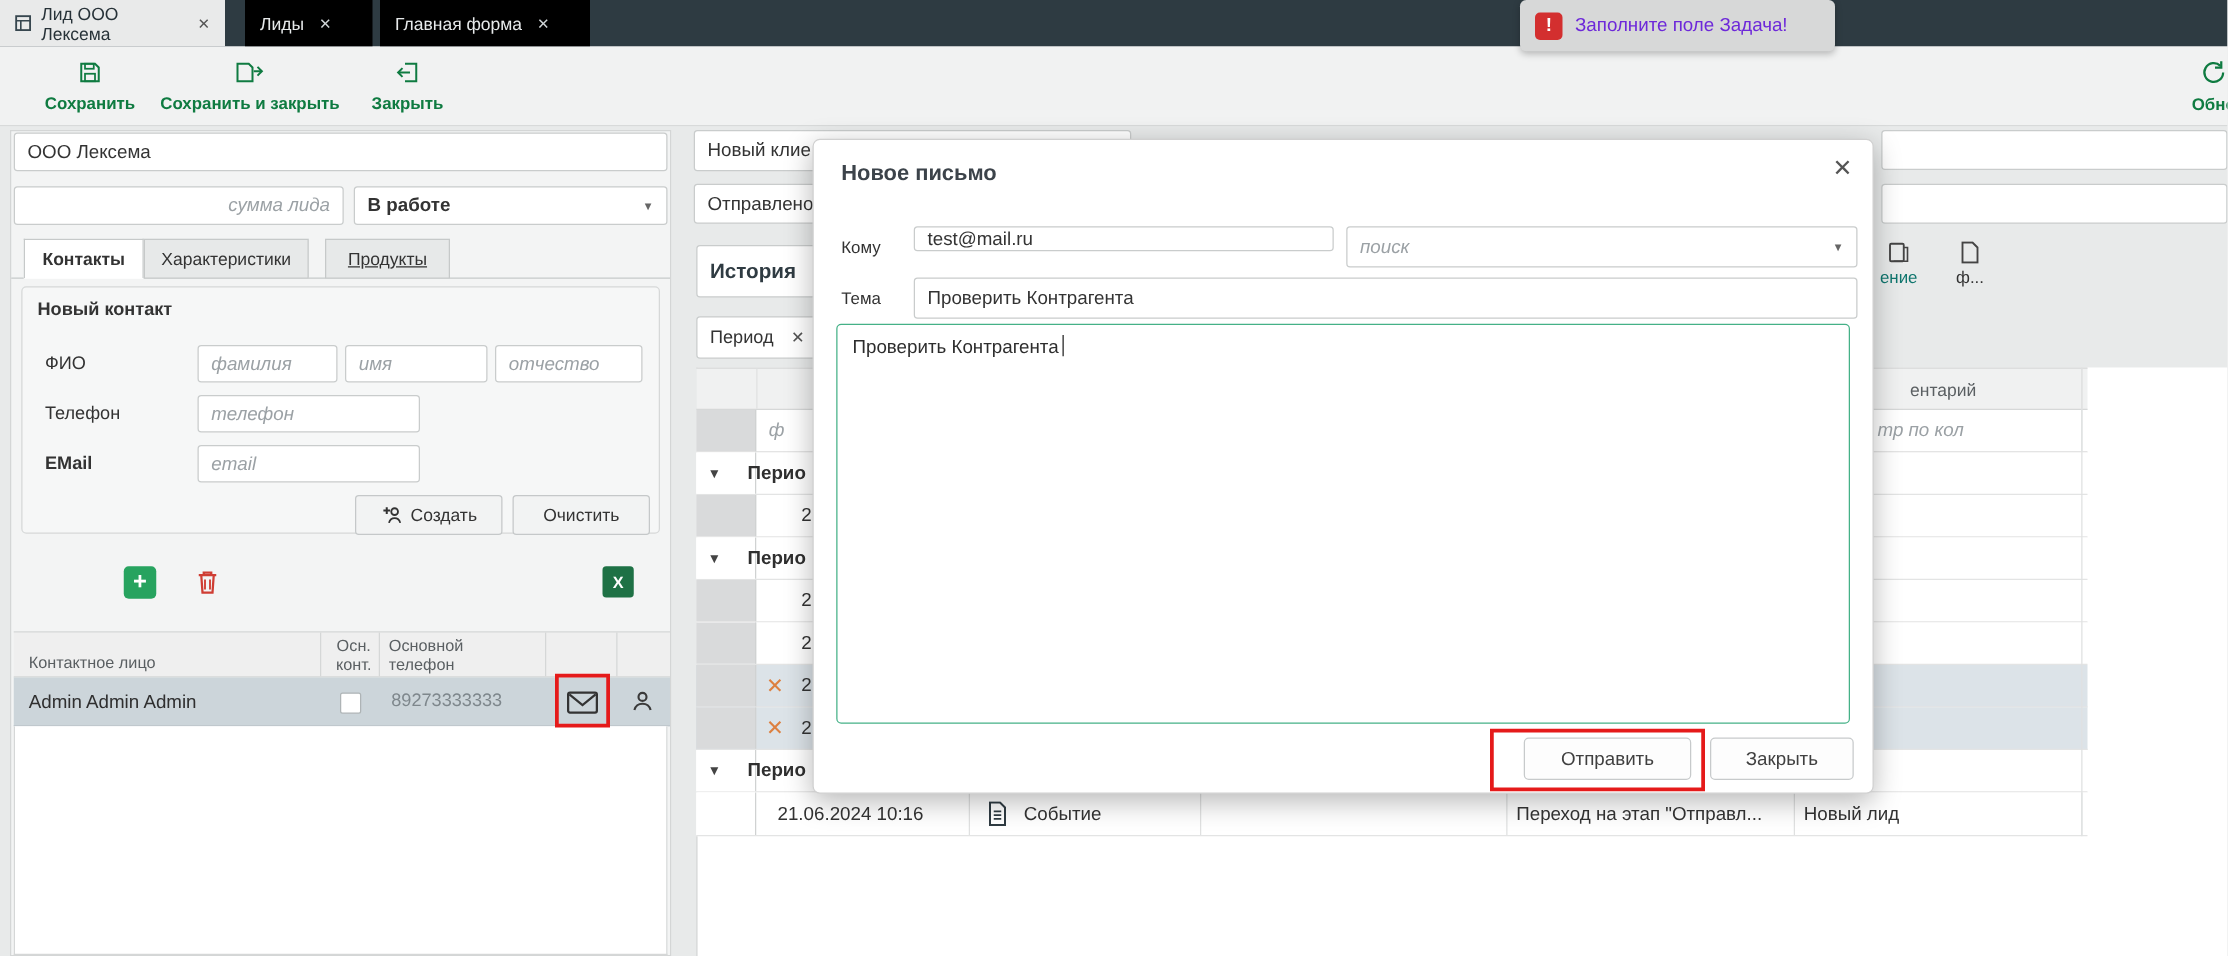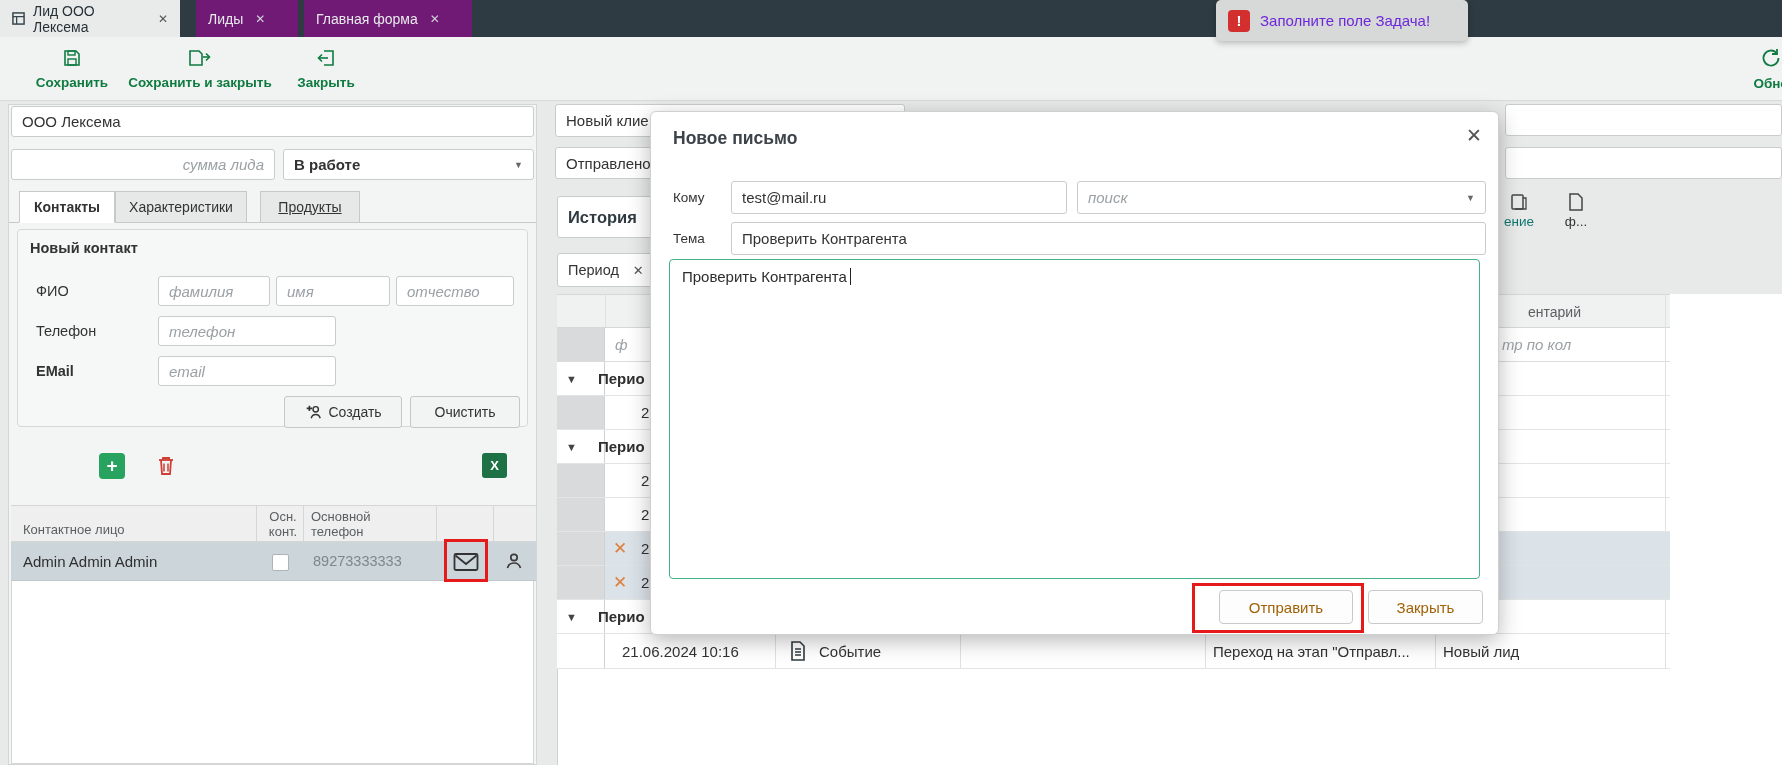--- a/index.html
+++ b/index.html
@@ -3,21 +3,21 @@
 <meta charset="utf-8">
 <style>
   html,body{margin:0;padding:0;}
   .screen{position:relative;width:1782px;height:765px;background:#e8eaea;overflow:hidden;
           font-family:"Liberation Sans","DejaVu Sans",sans-serif;color:#333;font-size:15px;}
   
   .tabbar{position:absolute;left:0;top:0;width:100%;height:37px;background:#2e3b42;z-index:5;}
   .tab{position:absolute;top:0;height:37px;display:flex;align-items:center;padding:0 12px;
        box-sizing:border-box;font-size:14px;}
   .tab-active{background:#e9eaea;color:#273238;}
-  .tab-inactive{background:#701a75;color:#e7eaeb;}
+  .tab-inactive{background:#000000;color:#e7eaeb;}
   .tab .x{margin-left:12px;font-size:12px;}
   
   .toolbar{position:absolute;left:0;top:37px;width:100%;height:63px;background:#f1f2f2;
            border-bottom:1px solid #d8dada;}
   .tbtn{position:absolute;top:6px;height:52px;display:flex;flex-direction:column;align-items:center;
         justify-content:center;gap:4px;color:#0f7b41;font-size:13.5px;font-weight:700;box-sizing:border-box;}
   
   .inp{position:absolute;background:#fff;border:1px solid #c9cccc;border-radius:3px;font-size:15px;
        color:#333;display:flex;align-items:center;padding:0 10px;box-sizing:border-box;}
   .ph{font-style:italic;color:#9ba1a5;}
@@ -55,21 +55,21 @@
   .tri{position:absolute;left:9px;top:0;line-height:34px;font-size:11px;color:#444;}
   .hglabel{position:absolute;left:41px;top:0;line-height:34px;font-weight:700;color:#2f2f2f;}
   .hdate{position:absolute;left:84px;top:0;line-height:34px;color:#333;}
   .hx{position:absolute;left:50px;top:0;width:26px;text-align:center;line-height:34px;
       color:#dd8040;font-weight:700;font-size:17px;}
   .vline{position:absolute;top:0;width:1px;height:100%;background:#e0e1e1;}
   
   .modal{position:absolute;left:650px;top:111px;width:847px;height:522px;background:#fff;
          border:1px solid #d0d0d0;border-radius:6px;box-shadow:0 6px 22px rgba(0,0,0,.28);z-index:40;}
   .mlabel{position:absolute;font-size:13.5px;color:#333;}
-  .mbtn{position:absolute;background:#fdfdfd;border:1px solid #c7cacb;border-radius:4px;color:#a16207;
+  .mbtn{position:absolute;background:#fdfdfd;border:1px solid #c7cacb;border-radius:4px;color:#404040;
         font-size:15px;display:flex;align-items:center;justify-content:center;box-sizing:border-box;}
   .textarea{position:absolute;left:18px;top:147px;width:811px;height:320px;border:1.5px solid #45b187;
             border-radius:4px;padding:8px 12px;box-sizing:border-box;font-size:15px;color:#2d2d2d;}
   .tcaret{display:inline-block;width:1.5px;height:17px;background:#222;margin-left:3px;vertical-align:-3px;}
   
   .toast{position:absolute;left:1216px;top:0;width:252px;height:41px;background:#d7d8d8;
          border-radius:5px;box-shadow:0 2px 6px rgba(0,0,0,.25);z-index:60;display:flex;
          align-items:center;box-sizing:border-box;padding-left:12px;}
   .toast-ic{width:22px;height:22px;background:#d32f2f;border-radius:4px;color:#fff;font-weight:700;
             font-size:15px;display:flex;align-items:center;justify-content:center;margin-right:10px;}
@@ -369,21 +369,21 @@
         </svg>
     </span>
     <span style="font-size:13.5px;color:#333;">ф...</span>
   </div>
 
   <div class="modal">
     <div style="position:absolute;left:22px;top:16px;font-size:17.5px;font-weight:600;color:#3c434a;">Новое письмо</div>
     <div style="position:absolute;right:16px;top:12px;font-size:19px;color:#555;cursor:pointer;">✕</div>
 
     <div class="mlabel" style="left:22px;top:69px;height:33px;line-height:33px;">Кому</div>
-    <div class="inp" style="left:80px;top:69px;width:336px;height:33px;">
+    <div class="inp" style="left:80px;top:69px;width:336px;height:20px;">
       <span>test@mail.ru</span>
     </div>
     <div class="inp" style="left:426px;top:69px;width:409px;height:33px;">
       <span class="ph">поиск</span>
       <span class="caret-down">▼</span>
     </div>
 
     <div class="mlabel" style="left:22px;top:110px;height:33px;line-height:33px;">Тема</div>
     <div class="inp" style="left:80px;top:110px;width:755px;height:33px;">
       <span>Проверить Контрагента</span>

